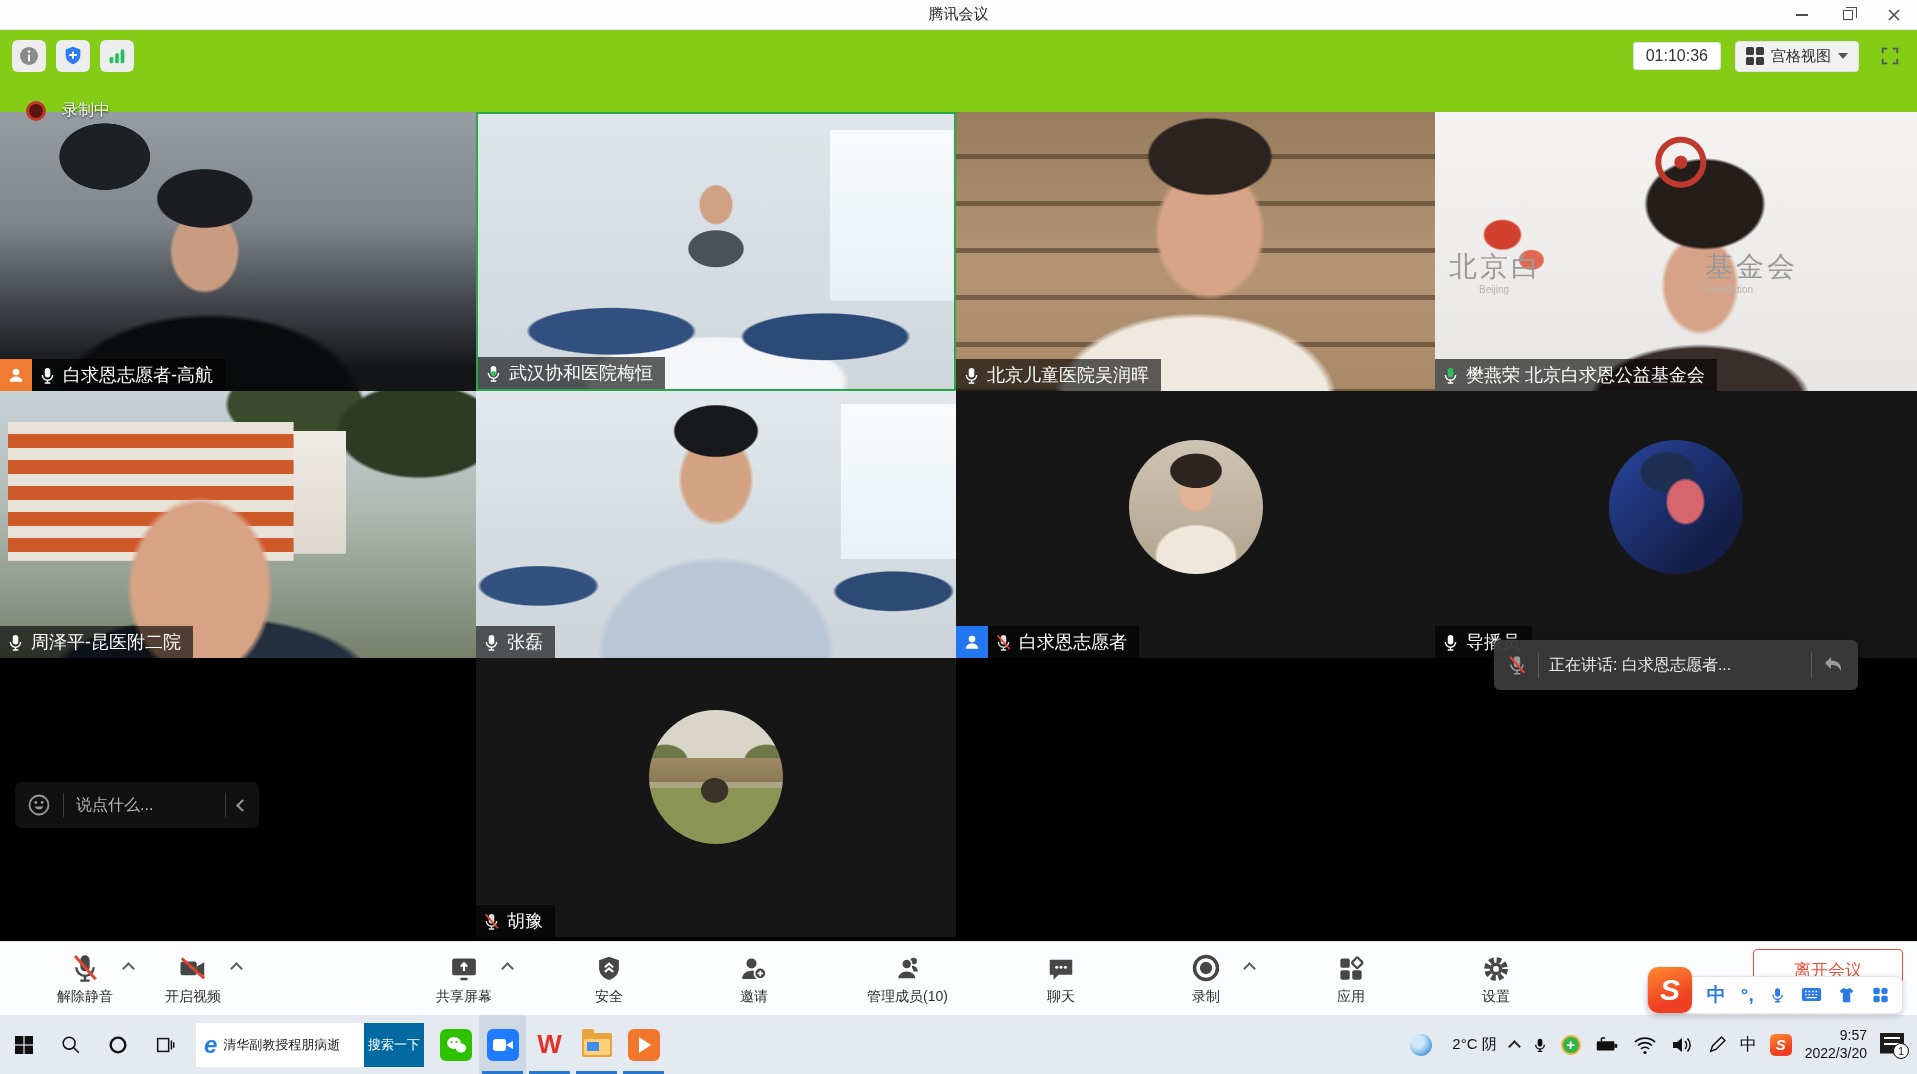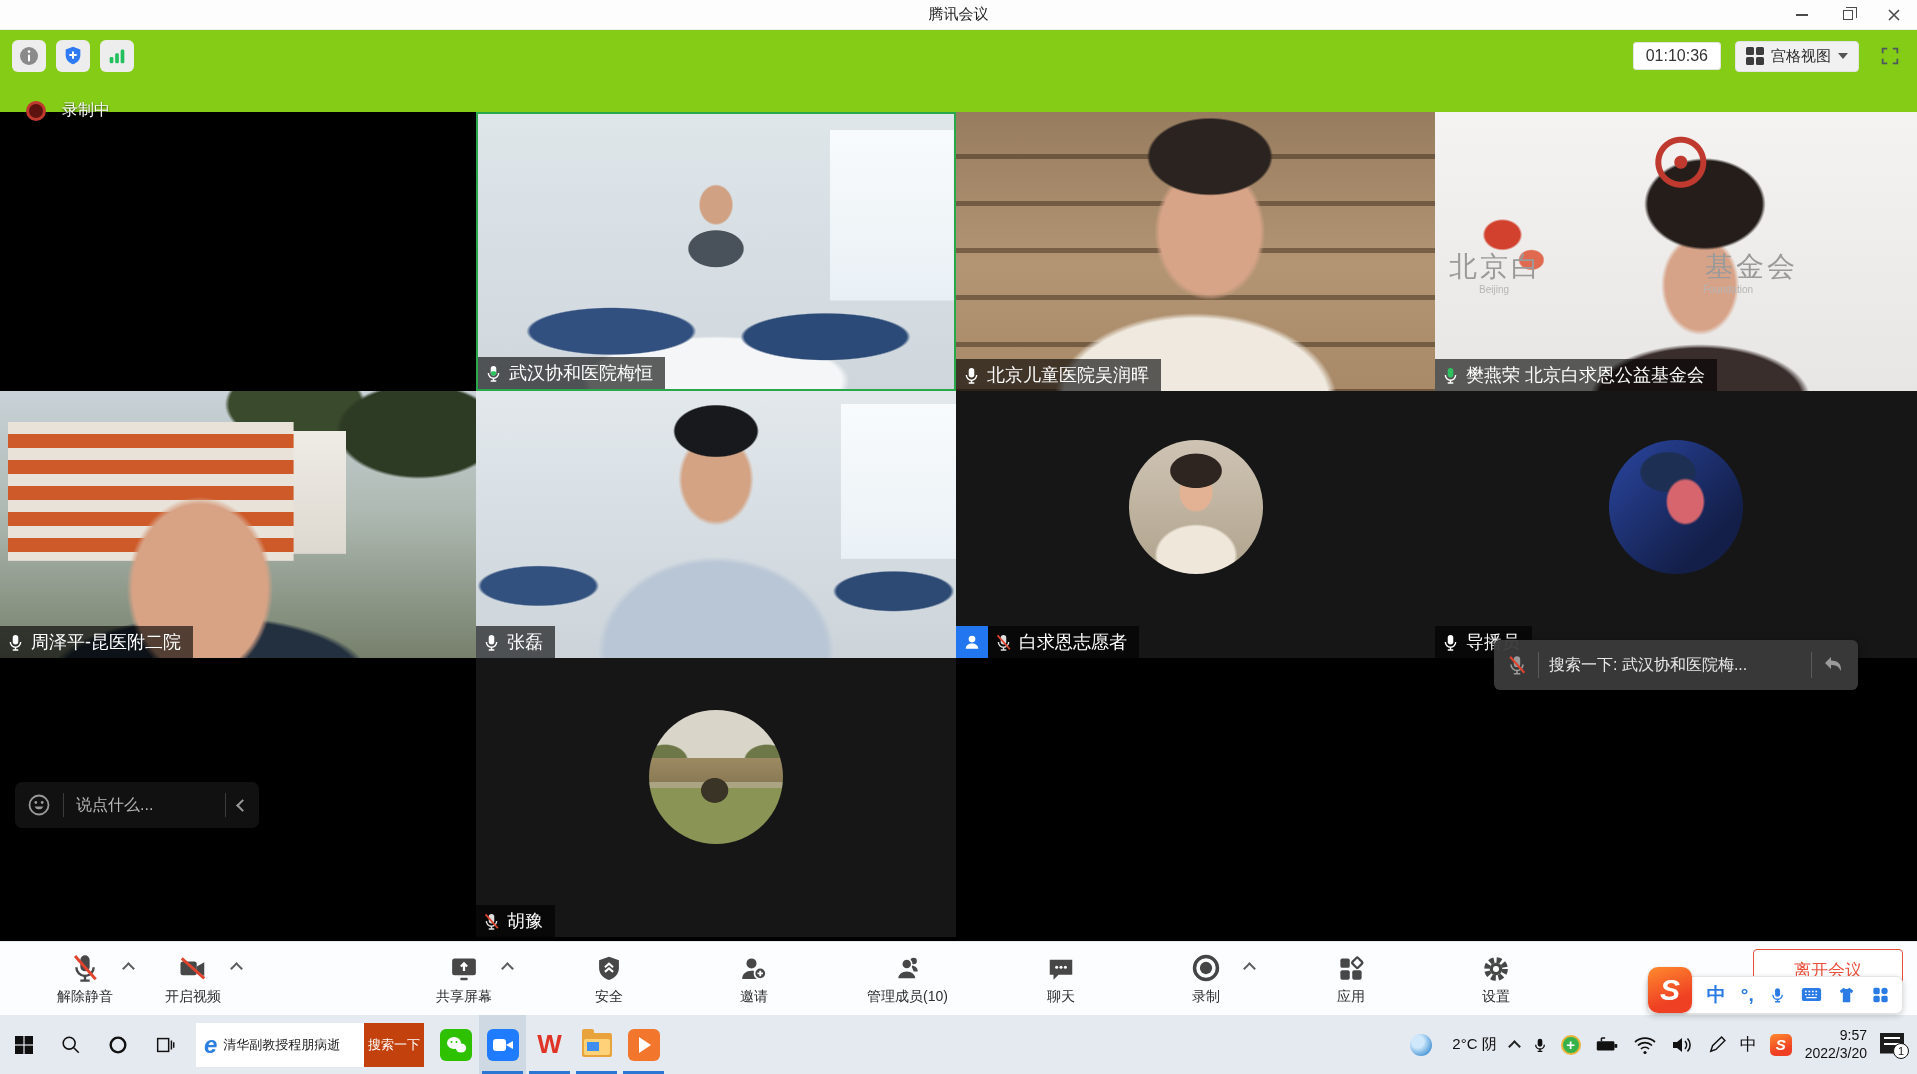--- a/index.html
+++ b/index.html
@@ -179,21 +179,21 @@
   
   .taskbar { position:absolute; top:1015px; left:0; width:1917px; height:59px;
     background:#e5eaf0; display:flex; align-items:stretch; }
   .tbtn { width:47px; display:flex; align-items:center; justify-content:center; position:relative; }
   .tbtn.activeapp { background:#cfd9e3; }
   .running::after { content:""; position:absolute; bottom:0; left:3px; right:3px; height:3px;
     background:#2a76d2; }
   .iesearch { align-self:center; margin:0 8px; width:228px; height:44px; background:#fff;
     display:flex; align-items:center; overflow:hidden; }
   .iesearch .q { flex:1; font-size:13px; color:#222; padding:0 6px; white-space:nowrap; overflow:hidden; }
-  .iesearch .go { width:60px; height:100%; background:#c2410c; color:#fff; font-size:13px;
+  .iesearch .go { width:60px; height:100%; background:#0369a1; color:#fff; font-size:13px;
     display:flex; align-items:center; justify-content:center; }
   .eletter { color:#2a7fe0; font-size:24px; font-weight:bold; font-style:italic; margin-left:8px; }
   .appic { width:32px; height:32px; border-radius:6px; display:flex; align-items:center; justify-content:center; }
   .wechat { background:#2dc100; }
   .meet { background:#1f7bff; }
   .wpsW { color:#e03426; font-size:26px; font-weight:bold; }
   .orangevid { background:#f2762b; }
   .tri-w { width:0; height:0; border-left:12px solid #fff; border-top:8px solid transparent;
     border-bottom:8px solid transparent; margin-left:3px; }
   .folder { position:relative; width:30px; height:24px; }
@@ -294,20 +294,38 @@
     </div>
   </div>
 
   <div class="recwrap">
     <span class="recdot"></span>
     <span class="rectext">录制中</span>
   </div>
 
   <div class="stage">
 
+    <div class="tile scene1" style="left:0;top:0;width:476px;height:279px">
+      <div class="plabel">
+        <span class="rolebadge orange">
+          <svg width="20" height="20" viewBox="0 0 24 24">
+              <circle cx="12" cy="8.5" r="4" fill="#fff"></circle>
+              <path d="M4.5 20c0-4 3.4-6.3 7.5-6.3s7.5 2.3 7.5 6.3z" fill="#fff"></path>
+            </svg>
+        </span>
+        <span class="ltext">
+          <svg width="19" height="19" viewBox="0 0 24 24">
+            <rect x="8.5" y="2.5" width="7" height="12" rx="3.5" fill="#fff"></rect>
+            <path d="M5.5 11.5a6.5 6.5 0 0 0 13 0" fill="none" stroke="#fff" stroke-width="1.8"></path>
+            <path d="M12 18v3M8.5 21.5h7" stroke="#fff" stroke-width="1.8"></path>
+          </svg>
+          <span>白求恩志愿者-高航</span>
+        </span>
+      </div>
+    </div>
 
     <div class="tile scene2 active" style="left:476px;top:0;width:480px;height:279px">
       <div class="plabel">
         <span class="ltext">
           <svg width="19" height="19" viewBox="0 0 24 24">
             <rect x="8.5" y="2.5" width="7" height="12" rx="3.5" fill="#fff"></rect>
             <rect x="8.5" y="9" width="7" height="5.5" rx="2.5" fill="#2ec15f"></rect>
             <path d="M5.5 11.5a6.5 6.5 0 0 0 13 0" fill="none" stroke="#fff" stroke-width="1.8"></path>
             <path d="M12 18v3M8.5 21.5h7" stroke="#fff" stroke-width="1.8"></path>
           </svg>
@@ -428,21 +446,21 @@
 
 
     <div class="toast">
       <svg width="22" height="22" viewBox="0 0 24 24">
         <rect x="8.5" y="2.5" width="7" height="12" rx="3.5" fill="#9a9a9a"></rect>
         <path d="M5.5 11.5a6.5 6.5 0 0 0 13 0" fill="none" stroke="#9a9a9a" stroke-width="1.8"></path>
         <path d="M12 18v3M8.5 21.5h7" stroke="#9a9a9a" stroke-width="1.8"></path>
         <path d="M4.5 3L20 20.5" stroke="#e0442e" stroke-width="2.2"></path>
       </svg>
       <span class="sep"></span>
-      <span class="ttext">搜索一下: 武汉协和医院梅...</span>
+      <span class="ttext">正在讲话: 白求恩志愿者...</span>
       <span class="sep"></span>
       <svg width="24" height="20" viewBox="0 0 24 20">
         <path d="M9 2L3 8l6 6v-4c5-.5 8 1.5 10 6 .5-7-3-10.5-10-10.5z" fill="#9a9a9a"></path>
       </svg>
     </div>
 
     <div class="chatbar">
       <svg width="24" height="24" viewBox="0 0 24 24">
         <circle cx="12" cy="12" r="9.5" fill="none" stroke="#9a9a9a" stroke-width="1.8"></circle>
         <circle cx="8.8" cy="9.5" r="1.4" fill="#9a9a9a"></circle>

